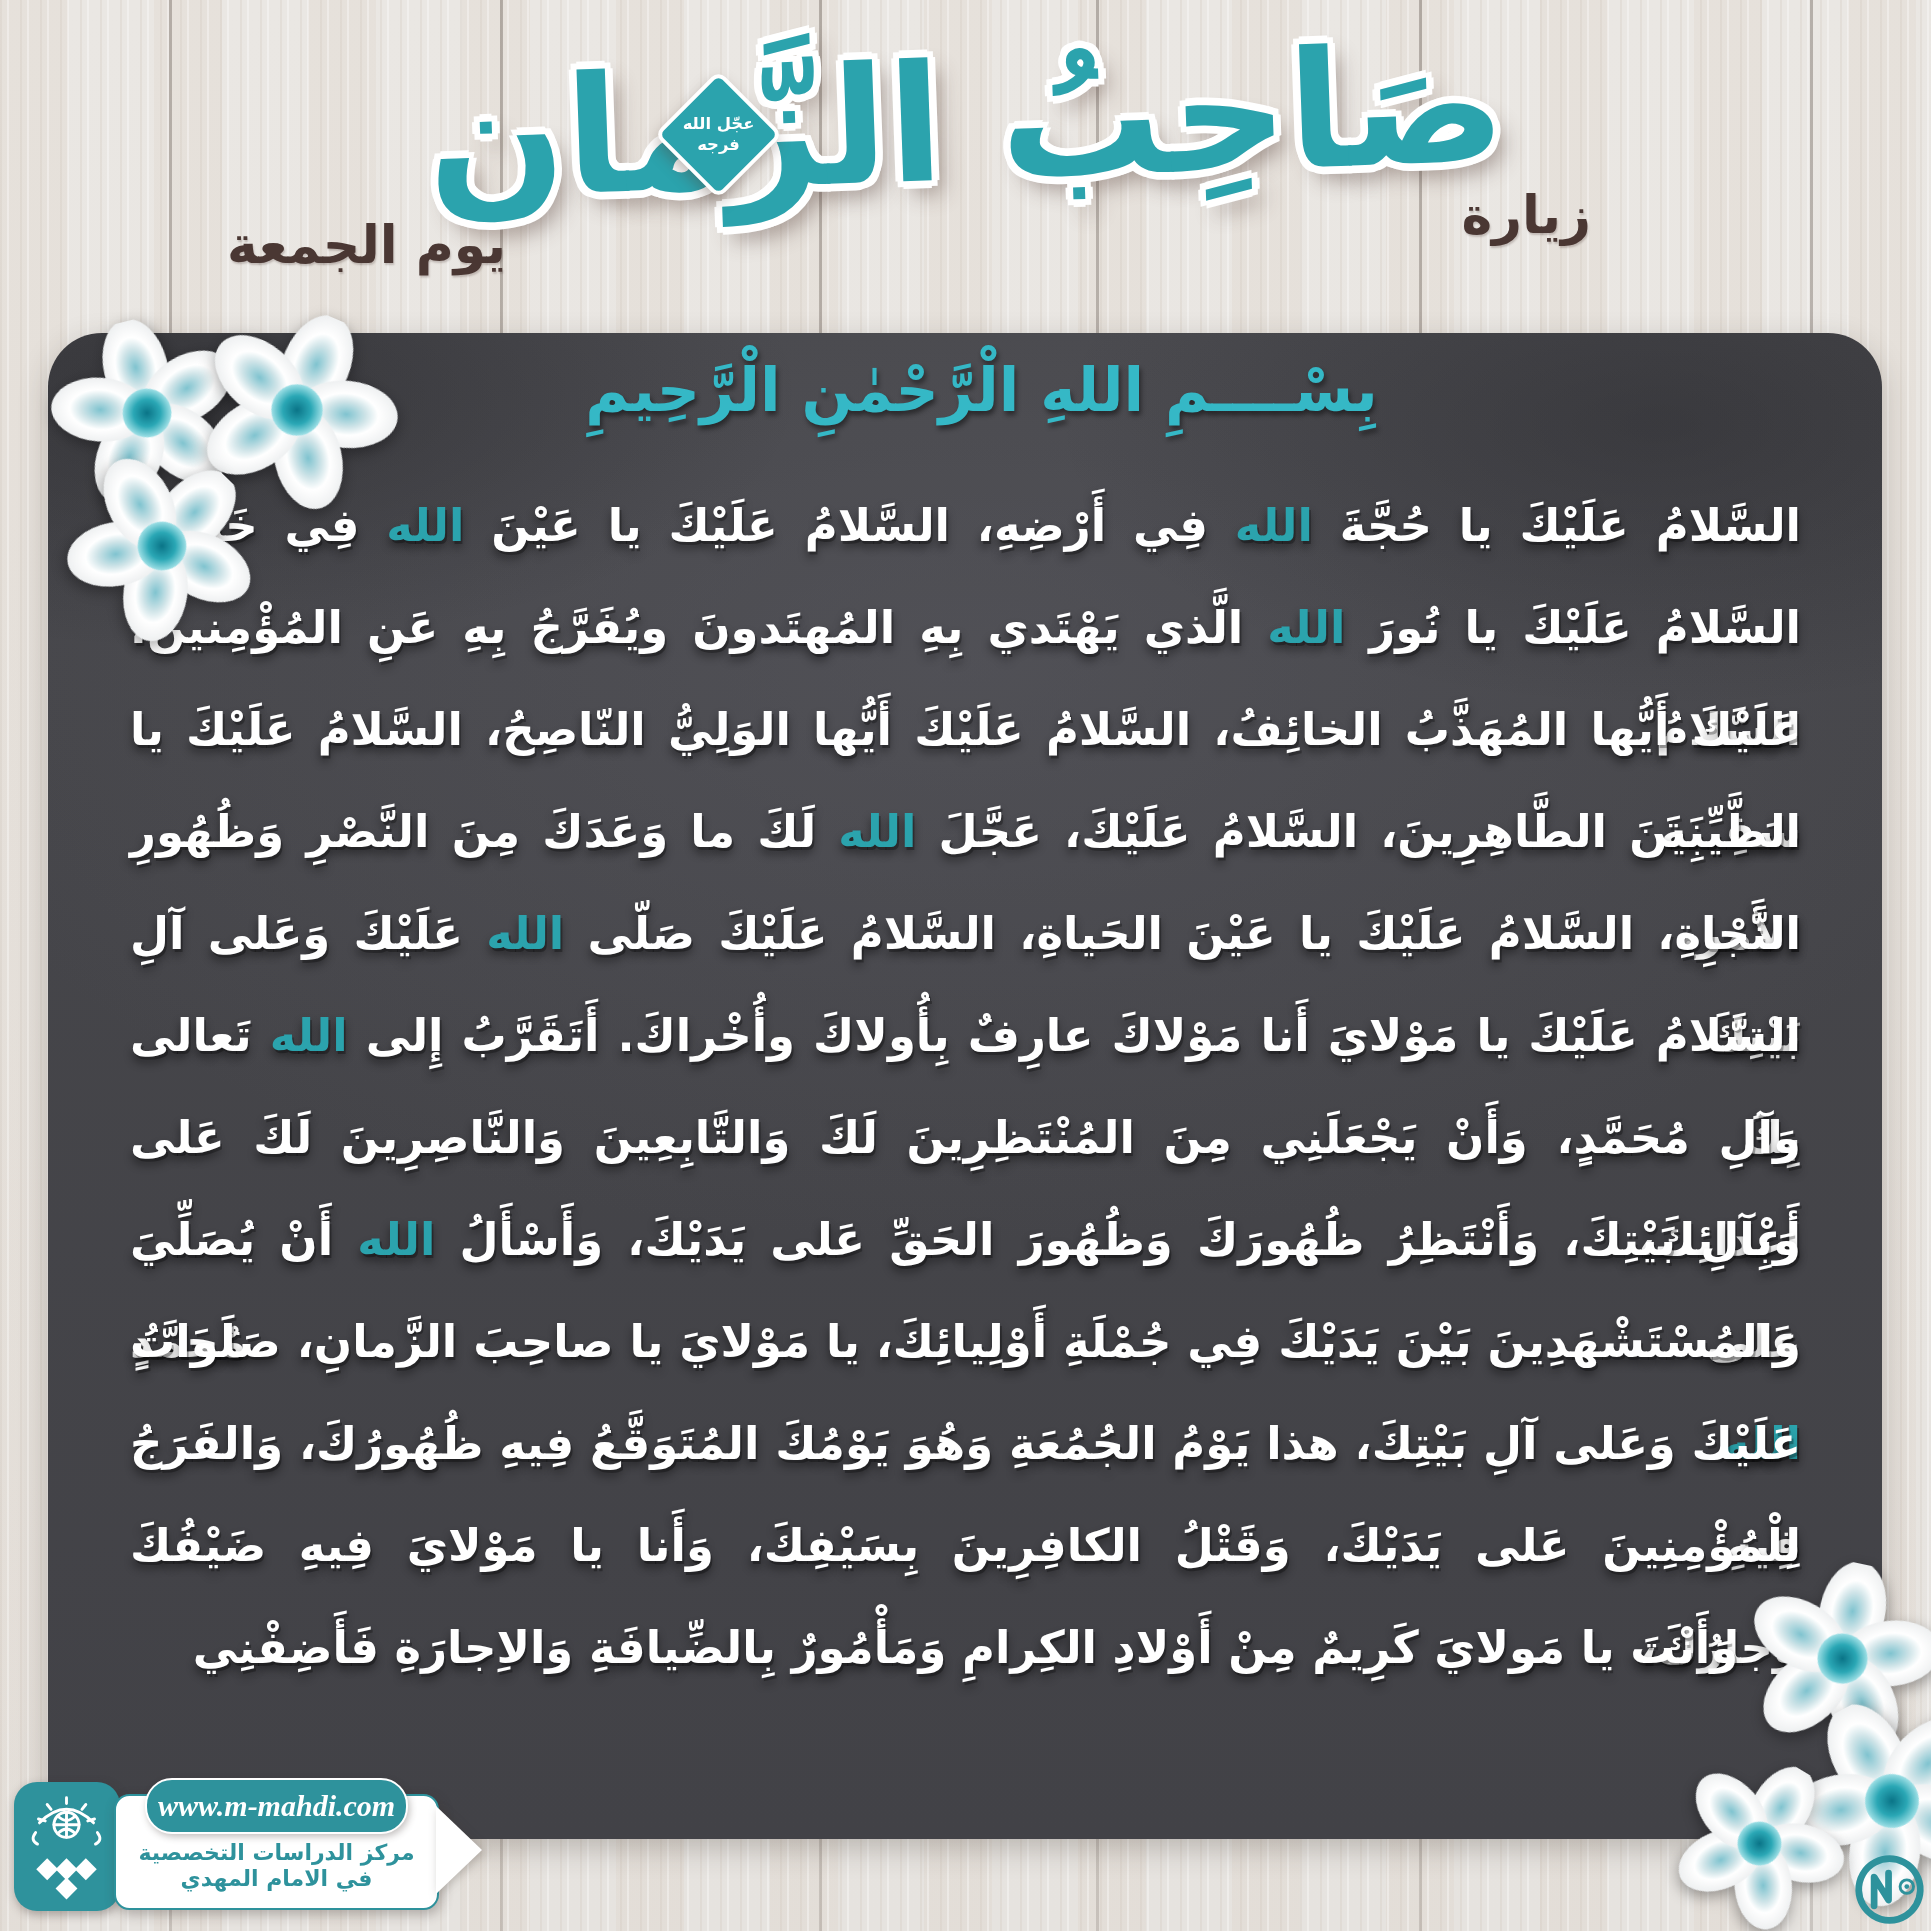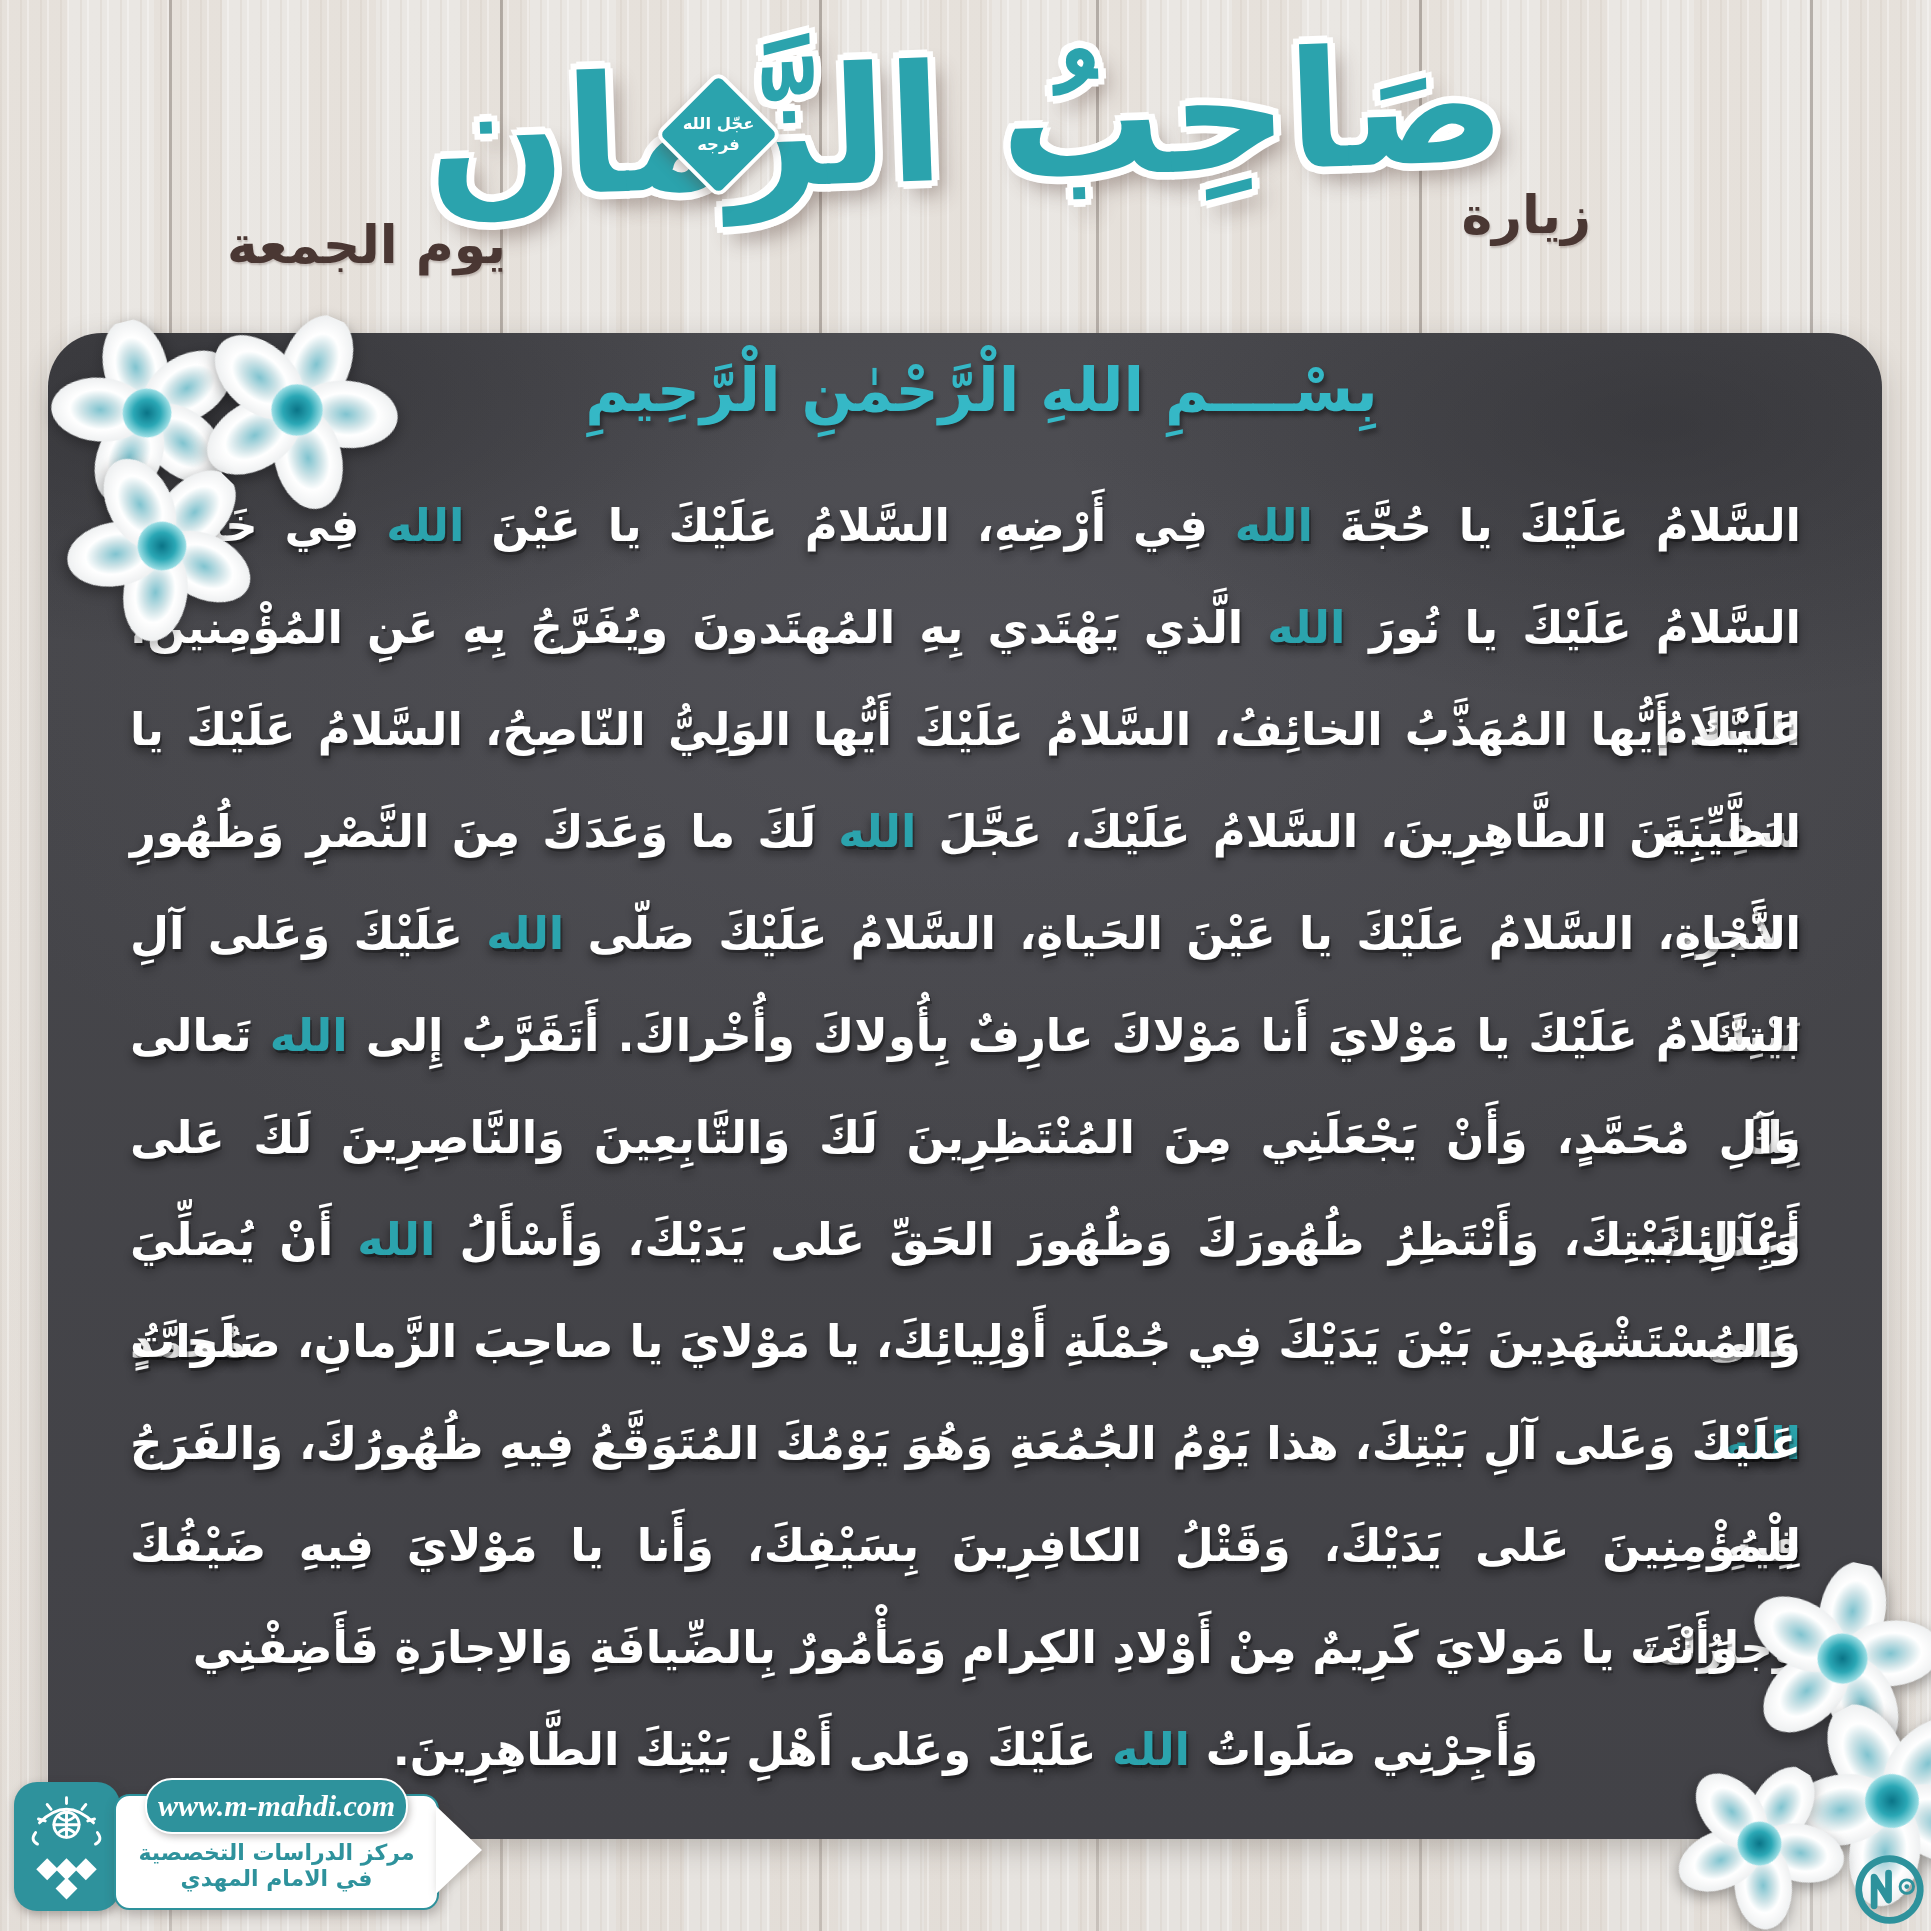--- a/index.html
+++ b/index.html
@@ -113,21 +113,20 @@
       <div class="line justify"><span>عَلَيْكَ أَيُّها المُهَذَّبُ الخائِفُ، السَّلامُ عَلَيْكَ أَيُّها الوَلِيُّ النّاصِحُ، السَّلامُ عَلَيْكَ يا سَفِينَةَ</span></div>
       <div class="line justify"><span>الطَّيِّبِينَ الطَّاهِرِينَ، السَّلامُ عَلَيْكَ، عَجَّلَ </span><span class="hl">الله</span><span> لَكَ ما وَعَدَكَ مِنَ النَّصْرِ وَظُهُورِ الأَمْرِ،</span></div>
       <div class="line justify"><span>النَّجاةِ، السَّلامُ عَلَيْكَ يا عَيْنَ الحَياةِ، السَّلامُ عَلَيْكَ صَلّى </span><span class="hl">الله</span><span> عَلَيْكَ وَعَلى آلِ بَيْتِكَ</span></div>
       <div class="line justify"><span>السَّلامُ عَلَيْكَ يا مَوْلايَ أَنا مَوْلاكَ عارِفٌ بِأُولاكَ وأُخْراكَ. أَتَقَرَّبُ إِلى </span><span class="hl">الله</span><span> تَعالى بِكَ</span></div>
       <div class="line justify"><span>وَآلِ مُحَمَّدٍ، وَأَنْ يَجْعَلَنِي مِنَ المُنْتَظِرِينَ لَكَ وَالتَّابِعِينَ وَالنَّاصِرِينَ لَكَ عَلى أَعْدائِكَ،</span></div>
       <div class="line justify"><span>وَبِآلِ بَيْتِكَ، وَأَنْتَظِرُ ظُهُورَكَ وَظُهُورَ الحَقِّ عَلى يَدَيْكَ، وَأَسْأَلُ </span><span class="hl">الله</span><span> أَنْ يُصَلِّيَ عَلى مُحَمَّدٍ</span></div>
       <div class="line justify"><span>وَالمُسْتَشْهَدِينَ بَيْنَ يَدَيْكَ فِي جُمْلَةِ أَوْلِيائِكَ، يا مَوْلايَ يا صاحِبَ الزَّمانِ، صَلَواتُ </span><span class="hl">الله</span></div>
       <div class="line justify"><span>عَلَيْكَ وَعَلى آلِ بَيْتِكَ، هذا يَوْمُ الجُمُعَةِ وَهُوَ يَوْمُكَ المُتَوَقَّعُ فِيهِ ظُهُورُكَ، وَالفَرَجُ فِيهِ</span></div>
       <div class="line justify"><span>لِلْمُؤْمِنِينَ عَلى يَدَيْكَ، وَقَتْلُ الكافِرِينَ بِسَيْفِكَ، وَأَنا يا مَوْلايَ فِيهِ ضَيْفُكَ وَجارُكَ،</span></div>
       <div class="line center"><span>وَأَنْتَ يا مَولايَ كَرِيمٌ مِنْ أَوْلادِ الكِرامِ وَمَأْمُورٌ بِالضِّيافَةِ وَالاِجارَةِ فَأَضِفْنِي</span></div>
-      <div class="line center"><span>وَأَجِرْنِي صَلَواتُ </span><span class="hl">الله</span><span> عَلَيْكَ وعَلى أَهْلِ بَيْتِكَ الطَّاهِرِينَ.</span></div>
     </div>
 
   <svg width="0" height="0" style="position:absolute" aria-hidden="true">
     <defs>
       <radialGradient id="fpetal" cx="50%" cy="50%" r="50%">
         <stop offset="0%" stop-color="#7fc3cf"></stop>
         <stop offset="38%" stop-color="#cfe4e8"></stop>
         <stop offset="62%" stop-color="#ffffff"></stop>
         <stop offset="100%" stop-color="#eef0f1"></stop>
       </radialGradient>

